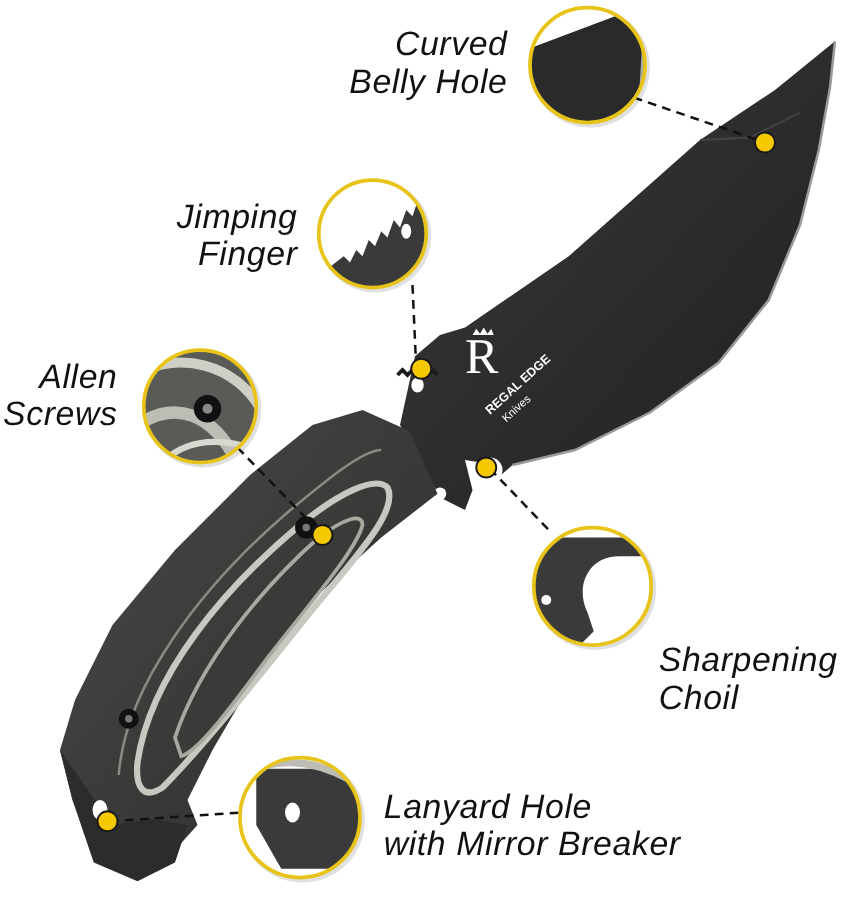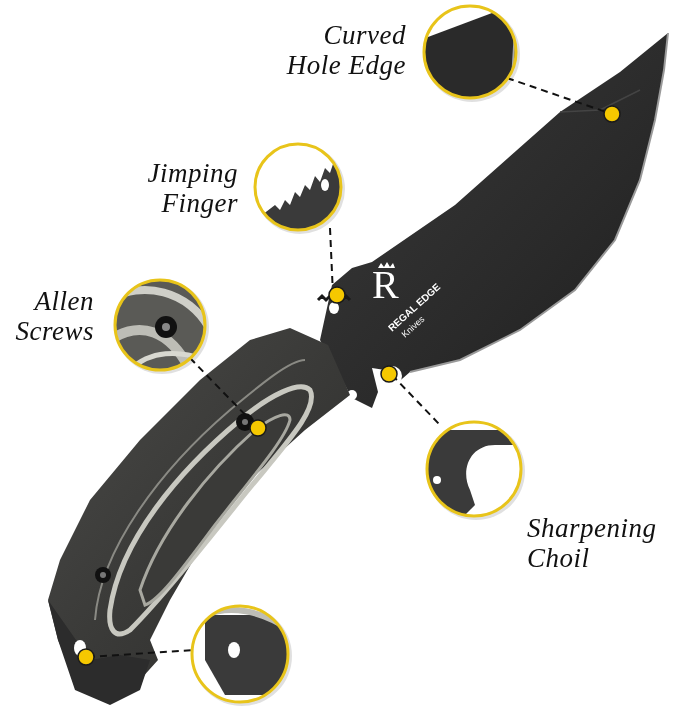--- a/index.html
+++ b/index.html
@@ -1,20 +1,20 @@
 <!DOCTYPE html>
 <html><head>
   <meta charset="utf-8">
   <style>
     html, body { margin: 0; padding: 0; background: #ffffff; }
     body { width: 679px; height: 718px; position: relative; overflow: hidden; }
     .stage { position: absolute; left: 0; top: 0; width: 679px; height: 718px; }
     .label {
       position: absolute;
-      font-family: Liberation Serif, serif;
+      font-family: Liberation Sans, sans-serif;
       font-style: italic;
       font-size: 27px;
       line-height: 30px;
       color: #111111;
       letter-spacing: 0.5px;
       white-space: nowrap;
     }
     .label.right { text-align: right; }
     .label.left { text-align: left; }
     .label span { display: block; }
@@ -164,31 +164,35 @@
         <path d="M205 615 C230 605 260 610 290 630" fill="none" stroke="#bdbdb6" stroke-width="6"></path>
         <ellipse cx="234" cy="650" rx="6" ry="8" fill="#ffffff"></ellipse>
       </g>
       <circle cx="240" cy="654" r="48" fill="none" stroke="#e8c41a" stroke-width="3"></circle>
     </g>
   </svg>
 
   
   <div class="label right" style="right:273px; top:20px;">
     <span>Curved</span>
-    <span>Hole Edge</span>
+    <span>Belly Hole</span>
   </div>
 
   <div class="label right" style="right:441px; top:158px;">
     <span>Jimping</span>
     <span>Finger</span>
   </div>
 
   <div class="label right" style="right:585px; top:286px;">
     <span>Allen</span>
     <span>Screws</span>
   </div>
 
   <div class="label left" style="left:527px; top:513px;">
     <span>Sharpening</span>
     <span>Choil</span>
   </div>
 
+  <div class="label left" style="left:307px; top:630px;">
+    <span>Lanyard Hole</span>
+    <span>with Mirror Breaker</span>
+  </div>
 </div>
 
 </body></html>

